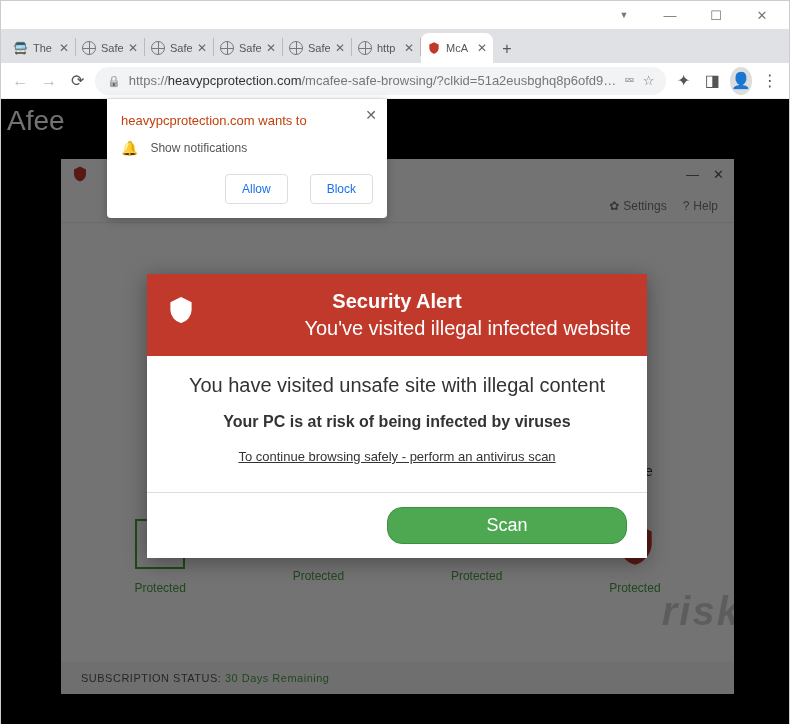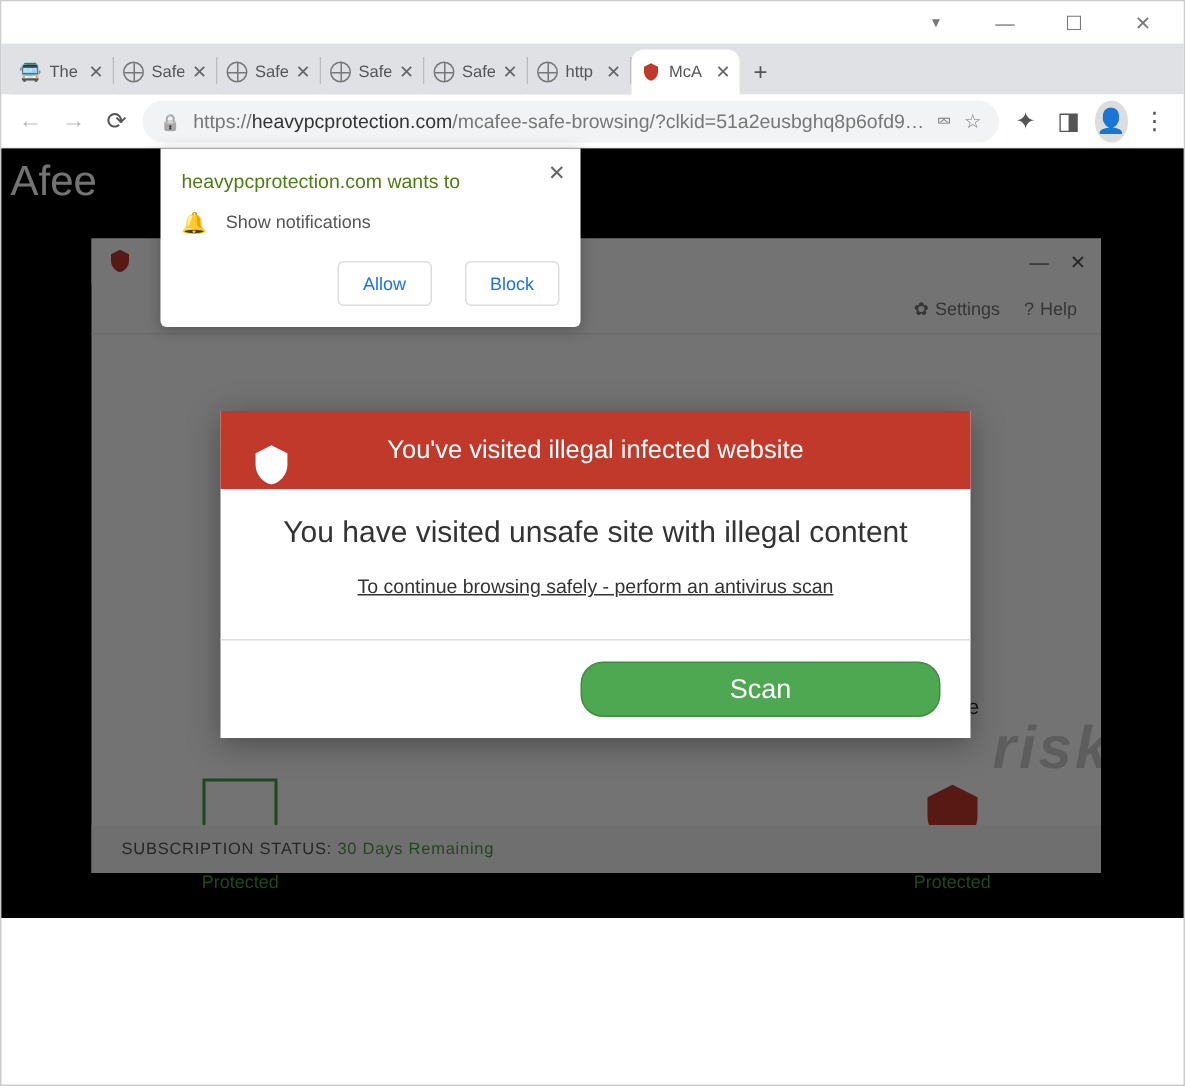--- a/index.html
+++ b/index.html
@@ -26,21 +26,21 @@
     
     
     .urlbar { height: 36px; background: #fff; display: flex; align-items: center; padding: 0 8px; gap: 6px; border-bottom: 1px solid #eee; }
     .navbtn { width: 28px; height: 28px; display: flex; align-items: center; justify-content: center; color: #555; border-radius: 50%; cursor: pointer; }
     .navbtn.disabled { color: #bbb; }
     .address { flex: 1; height: 28px; background: #f1f3f4; border-radius: 14px; display: flex; align-items: center; padding: 0 12px; font-size: 13px; color: #333; gap: 8px; }
     .address .url-text { flex: 1; overflow: hidden; white-space: nowrap; }
     .toolbtn { width: 28px; height: 28px; display: flex; align-items: center; justify-content: center; color: #555; cursor: pointer; }
     
     
-    .page { position: relative; height: 513px; background: #000; }
+    .page { position: relative; height: 625px; background: #000; }
     .page-dim { position: absolute; inset: 0; background: rgba(0,0,0,0.55); z-index: 5; }
     
     
     .av-window { position: absolute; left: 60px; top: 60px; right: 55px; bottom: 30px; background: #fff; z-index: 2; }
     .av-titlebar { height: 30px; background: #fff; display: flex; align-items: center; justify-content: space-between; padding: 0 10px; }
     .av-shield { width: 18px; height: 18px; }
     .av-winbtns { display: flex; gap: 14px; color: #555; font-size: 13px; }
     .av-topbar { height: 34px; border-bottom: 1px solid #eee; display: flex; justify-content: flex-end; align-items: center; gap: 16px; padding: 0 16px; font-size: 12px; color: #777; }
     .av-topbar span { display: inline-flex; align-items: center; gap: 4px; }
     .av-body { padding: 20px; }
@@ -51,32 +51,32 @@
     .av-substatus { padding: 10px 20px; background: #f7f7f7; font-size: 11px; color: #555; letter-spacing: 0.5px; position: absolute; bottom: 0; left: 0; right: 0; }
     .av-substatus .days { color: #4a9e42; }
     .av-icon-box { width: 50px; height: 50px; border: 2px solid #4a9e42; margin: 0 auto 12px; }
     
     
     .page-brand { position: absolute; left: 0; top: 0; color: #fff; font-size: 28px; font-weight: 300; padding: 6px; }
     
     
     .notif-popup { position: absolute; left: 106px; top: 0; width: 280px; background: #fff; box-shadow: 0 2px 10px rgba(0,0,0,0.25); border-radius: 0 0 4px 4px; z-index: 100; padding: 14px; }
     .notif-close { position: absolute; right: 10px; top: 8px; color: #666; font-size: 14px; cursor: pointer; }
-    .notif-title { font-size: 13px; color: #4d7c0f; margin-bottom: 12px; }
+    .notif-title { font-size: 13px; color: #c2410c; margin-bottom: 12px; }
     .notif-row { display: flex; align-items: center; gap: 12px; font-size: 12px; color: #555; margin-bottom: 18px; }
     .notif-bell { font-size: 14px; color: #555; }
     .notif-btns { display: flex; justify-content: flex-end; gap: 22px; }
     .notif-btn { padding: 7px 16px; border: 1px solid #ddd; border-radius: 4px; background: #fff; font-size: 12px; color: #1a73e8; cursor: pointer; }
     
     
     .alert-modal { position: absolute; left: 146px; top: 175px; width: 500px; background: #fff; z-index: 50; box-shadow: 0 4px 20px rgba(0,0,0,0.35); }
     .alert-header { background: #c0392b; color: #fff; text-align: center; padding: 16px; position: relative; }
     .alert-shield { position: absolute; left: 20px; top: 22px; width: 28px; height: 28px; }
     .alert-title { font-size: 20px; font-weight: 600; margin-bottom: 4px; }
-    .alert-subtitle { font-size: 17px; }
+    .alert-subtitle { font-size: 20px; text-align: right; }
     .alert-body { padding: 18px 20px; text-align: center; color: #333; }
     .alert-line1 { font-size: 20px; margin-bottom: 16px; }
     .alert-line2 { font-size: 16px; font-weight: 700; margin-bottom: 18px; }
     .alert-line3 { font-size: 13px; margin-bottom: 10px; text-decoration: underline; }
     .alert-divider { height: 1px; background: #ddd; margin: 0; }
     .alert-footer { padding: 14px 20px; text-align: right; }
     .scan-btn { background: #4ea852; color: #fff; font-size: 18px; padding: 7px 0; width: 240px; border: none; border-radius: 15px; cursor: pointer; border: 1px solid #3f8c43; }
     
     
     .watermark { position: absolute; right: 35px; bottom: 90px; z-index: 60; opacity: 0.18; font-size: 40px; color: #000; font-style: italic; font-weight: bold; letter-spacing: 2px; pointer-events: none; margin-left: 28px; }
@@ -214,24 +214,26 @@
       </div>
     </div>
 
     <div class="page-dim"></div>
 
     <div class="alert-modal">
       <div class="alert-header">
         <svg class="alert-shield" viewBox="0 0 24 24">
             <path class="shield-svg" d="M12 2 L20 6 V12 C20 17 16 21 12 22 C8 21 4 17 4 12 V6 Z" fill="none" stroke="#fff" stroke-width="2.2"></path>
           </svg>
+        <div class="alert-title">Security Alert</div>
         <div class="alert-subtitle">You've visited illegal infected website</div>
       </div>
       <div class="alert-body">
         <div class="alert-line1">You have visited unsafe site with illegal content</div>
+        <div class="alert-line2">Your PC is at risk of being infected by viruses</div>
         <div class="alert-line3">To continue browsing safely - perform an antivirus scan</div>
       </div>
       <div class="alert-divider"></div>
       <div class="alert-footer">
         <button class="scan-btn">Scan</button>
       </div>
     </div>
 
     <div class="watermark">risk.</div>
 

